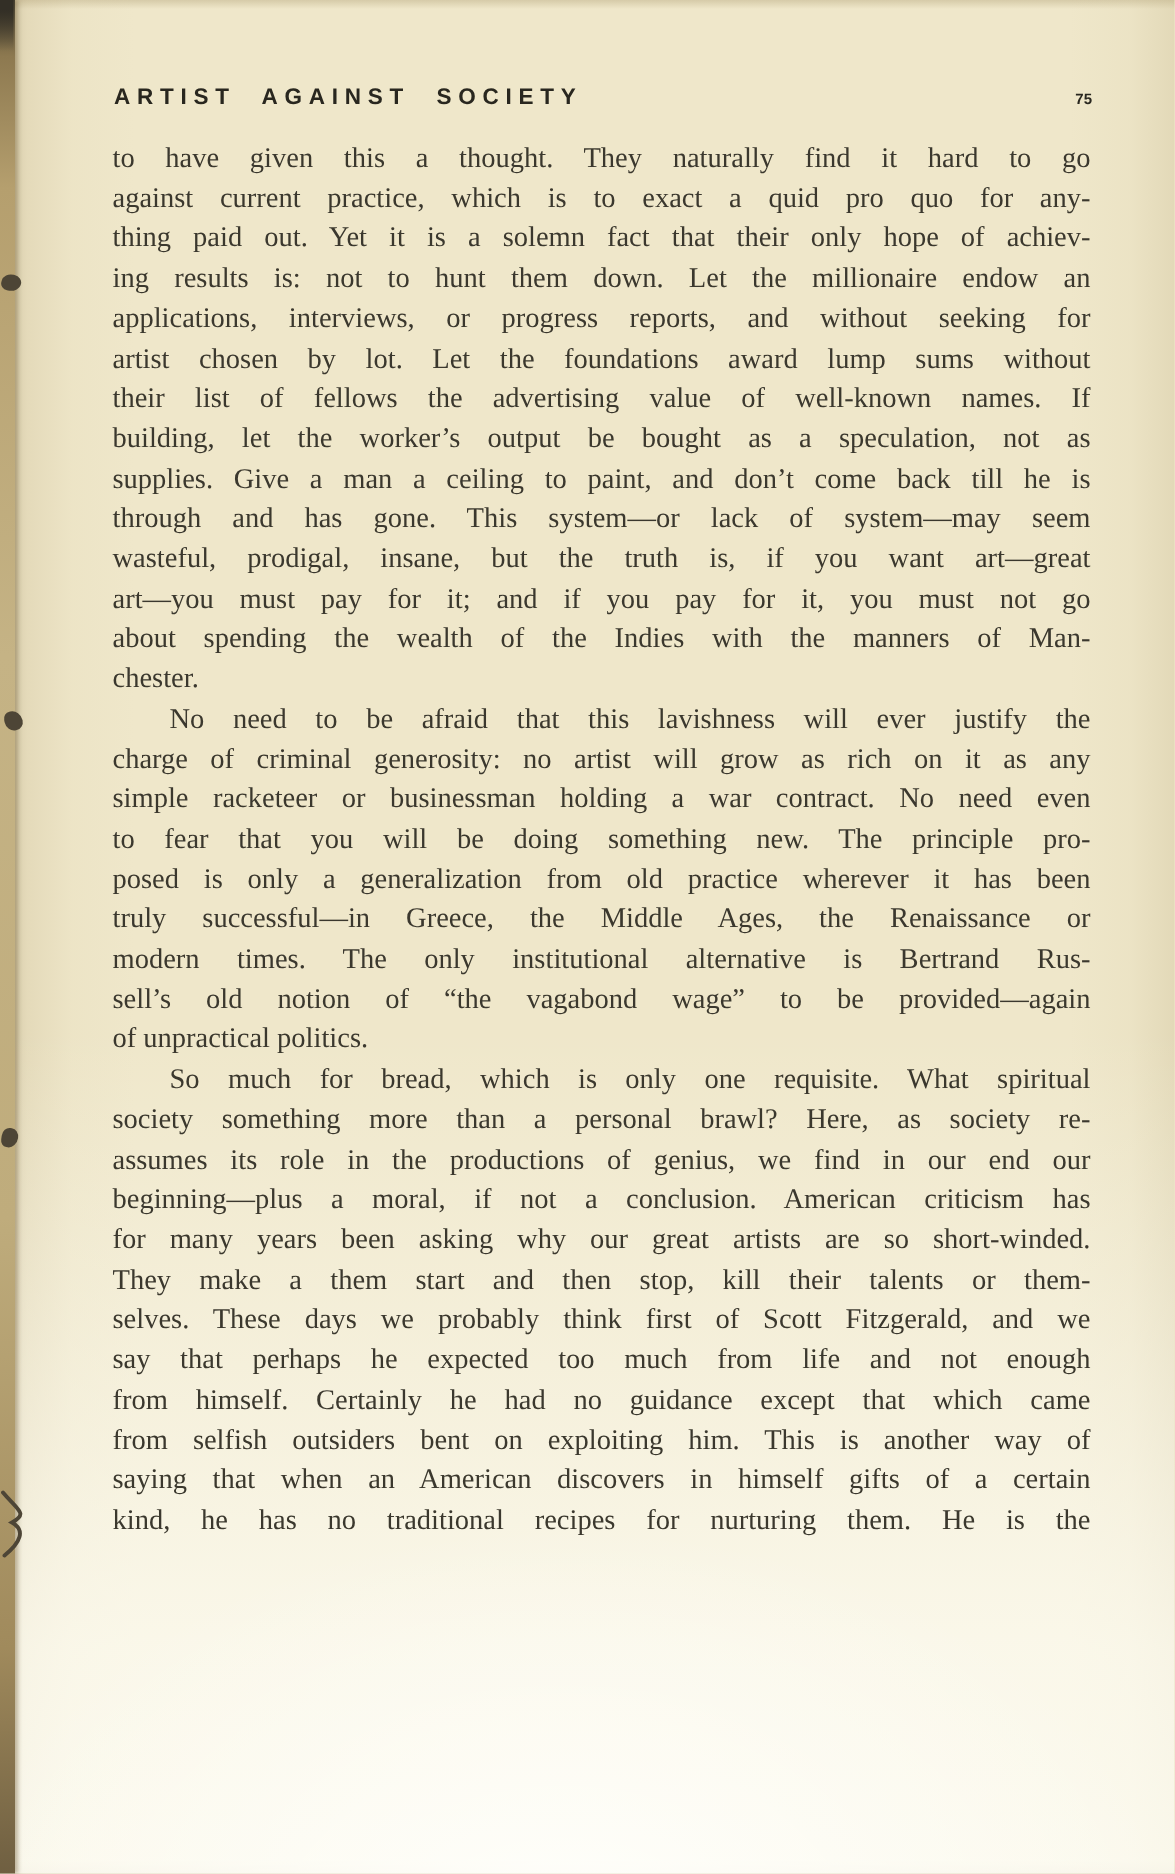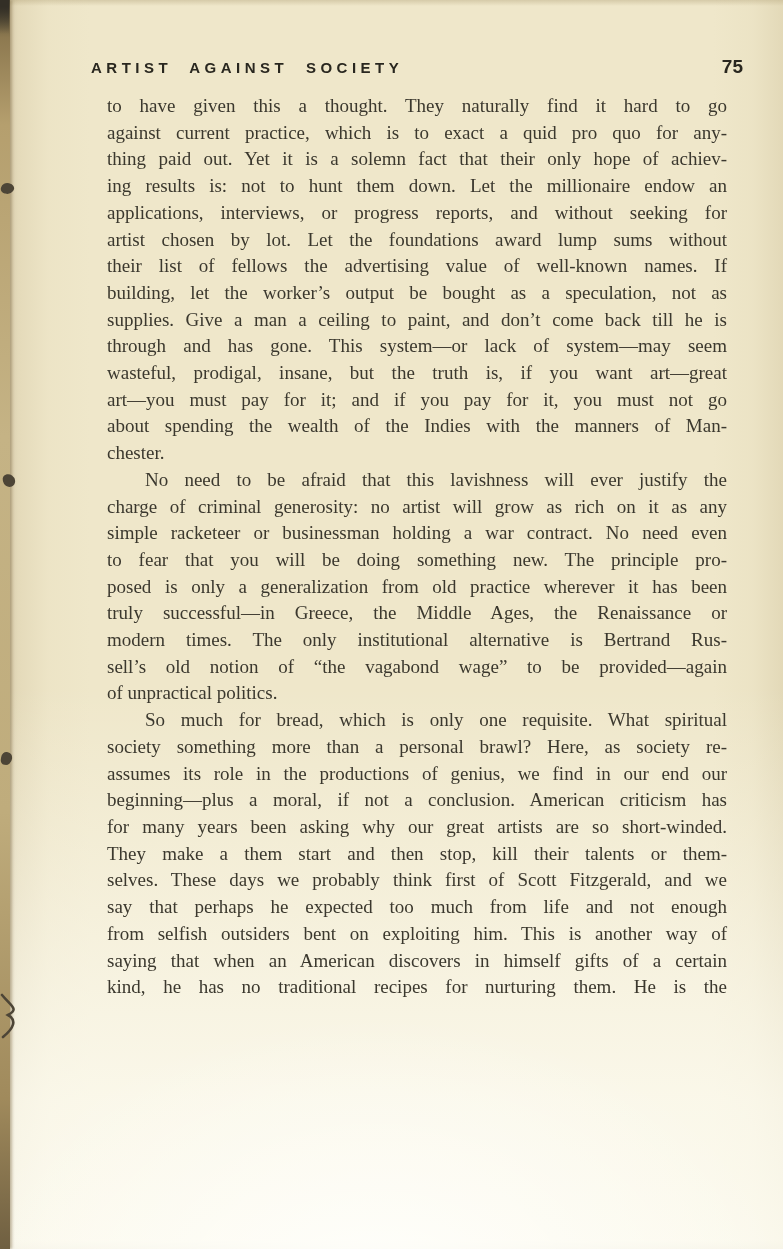--- a/index.html
+++ b/index.html
@@ -32,43 +32,42 @@
     background:linear-gradient(to bottom,#332f26 20%,rgba(51,47,38,0) 100%);
   }
   
   .mark{position:absolute;background:#4d4536;}
   .mark-1{left:1px;top:183px;width:13px;height:11px;border-radius:55% 45% 60% 40%;transform:rotate(14deg);}
   .mark-2{left:3px;top:474px;width:12px;height:13px;border-radius:40% 60% 45% 55%;transform:rotate(-12deg);}
   .mark-3{left:1px;top:752px;width:11px;height:13px;border-radius:50% 50% 60% 40%;transform:rotate(8deg);}
   .mark-hook{position:absolute;left:0px;top:993px;width:24px;height:46px;}
   
   .running-head{
-    position:absolute;left:91px;top:56px;width:652px;
+    position:absolute;left:76px;top:56px;width:652px;
     display:flex;justify-content:space-between;align-items:baseline;
     font-family:"Liberation Sans", sans-serif;
     font-weight:bold;
     text-align:right;
   }
   .rh-title{
     font-size:15px;letter-spacing:4.5px;word-spacing:9px;color:#29271f;
   }
   .rh-page{
-    font-size:19px;letter-spacing:0;color:#29271f;
+    font-size:10px;letter-spacing:0;color:#29271f;
   }
   
   .page-body{
     position:absolute;left:75px;top:93px;width:652px;
     font-size:19px;line-height:26.7px;color:#3b382e;
   }
   .line{
     text-align:justify;
     -moz-text-align-last:justify;
     text-align-last:justify;
     white-space:normal;
-    margin-left:32px;
   }
   .line.no-just{text-align:right;-moz-text-align-last:left;text-align-last:left;}
   .line.indent{text-indent:38px;}
 </style>
 </head>
 <body>
 
 <div class="scan">
 
   <div class="left-strip"></div>
@@ -113,18 +112,19 @@
       <div class="line">sell’s old notion of “the vagabond wage” to be provided—again</div>
       <div class="line no-just">of unpractical politics.</div>
       <div class="line indent">So much for bread, which is only one requisite. What spiritual</div>
       <div class="line">society something more than a personal brawl? Here, as society re-</div>
       <div class="line">assumes its role in the productions of genius, we find in our end our</div>
       <div class="line">beginning—plus a moral, if not a conclusion. American criticism has</div>
       <div class="line">for many years been asking why our great artists are so short-winded.</div>
       <div class="line">They make a them start and then stop, kill their talents or them-</div>
       <div class="line">selves. These days we probably think first of Scott Fitzgerald, and we</div>
       <div class="line">say that perhaps he expected too much from life and not enough</div>
+      <div class="line">from himself. Certainly he had no guidance except that which came</div>
       <div class="line">from selfish outsiders bent on exploiting him. This is another way of</div>
       <div class="line">saying that when an American discovers in himself gifts of a certain</div>
       <div class="line">kind, he has no traditional recipes for nurturing them. He is the</div>
     </div>
 
 </div>
 
 </body></html>

